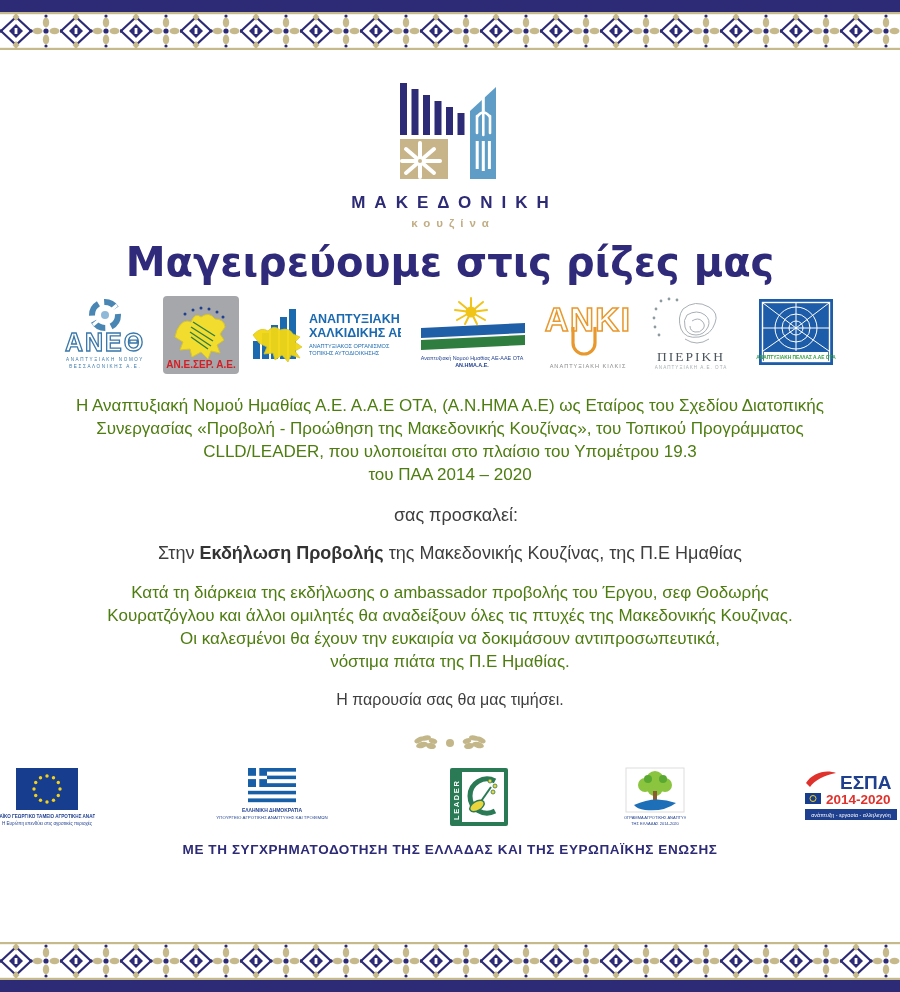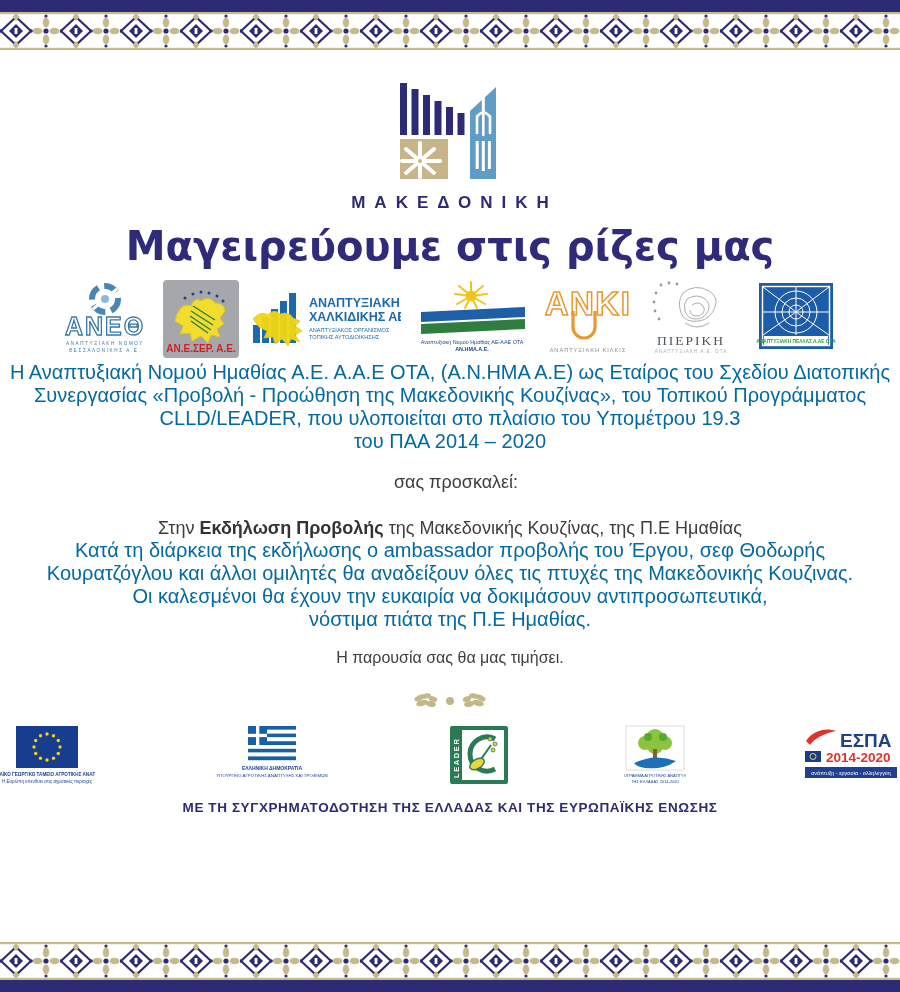--- a/index.html
+++ b/index.html
@@ -24,24 +24,24 @@
   .main-title {
     margin:10px 0 0 0; font-size:40px; font-weight:800; color:#302a7a;
     font-family:"DejaVu Sans", sans-serif; letter-spacing:0;
   }
   .partners-row {
     margin-top:8px; display:flex; justify-content:center; align-items:center;
     gap:12px; height:84px;
   }
   .partners-row svg { display:block; }
 
-  .para { color:#0369a1; font-size:20px; line-height:23px; }
+  .para { margin-top:17px; color:#4d7c0f; font-size:17px; line-height:23px; }
   .para .line { white-space:nowrap; }
   .invite-line { margin-top:19px; color:#3e3e3e; font-size:18px;margin-left:12px; }
-  .event-line  { margin-top:25px; color:#3e3e3e; font-size:18px; white-space:nowrap; }
+  .event-line  { margin-top:17px; color:#3e3e3e; font-size:18px; white-space:nowrap; }
   .event-line b { font-weight:700; color:#333333; }
   .when-line, .where-line {
     color:#333333; font-size:18px; font-weight:700; line-height:24px; white-space:nowrap;
   }
   .when-line { margin-top:15px; }
   .closing-line { margin-top:18px; color:#3e3e3e; font-size:16px; }
   .sprig { margin-top:23px; }
   .funding-row {
     margin-top:9px; display:flex; justify-content:space-between; align-items:center; gap:18px;
   }
@@ -117,20 +117,21 @@
           <line x1="87" y1="33" x2="87" y2="50"></line>
           <line x1="93.3" y1="28" x2="93.3" y2="52"></line>
           <line x1="100" y1="33" x2="100" y2="50"></line>
         </g>
         <rect x="85.7" y="58" width="3" height="28" fill="#ffffff"></rect>
         <rect x="91.8" y="58" width="3" height="30" fill="#ffffff"></rect>
         <rect x="97.9" y="58" width="3" height="28" fill="#ffffff"></rect>
       </g>
     </svg>
     <div class="brand-wordmark">ΜΑΚΕΔΟΝΙΚΗ</div>
+    <div class="brand-tagline">κουζίνα</div>
 
     
     <h1 class="main-title">Μαγειρεύουμε στις ρίζες μας</h1>
 
     
     <div class="partners-row">
 
       <svg width="92" height="80" viewBox="0 0 92 80">
         <circle cx="46" cy="20" r="13" fill="none" stroke="#4a86b4" stroke-width="6" stroke-dasharray="14 6"></circle>
         <line x1="34" y1="30" x2="58" y2="10" stroke="#ffffff" stroke-width="3"></line>

